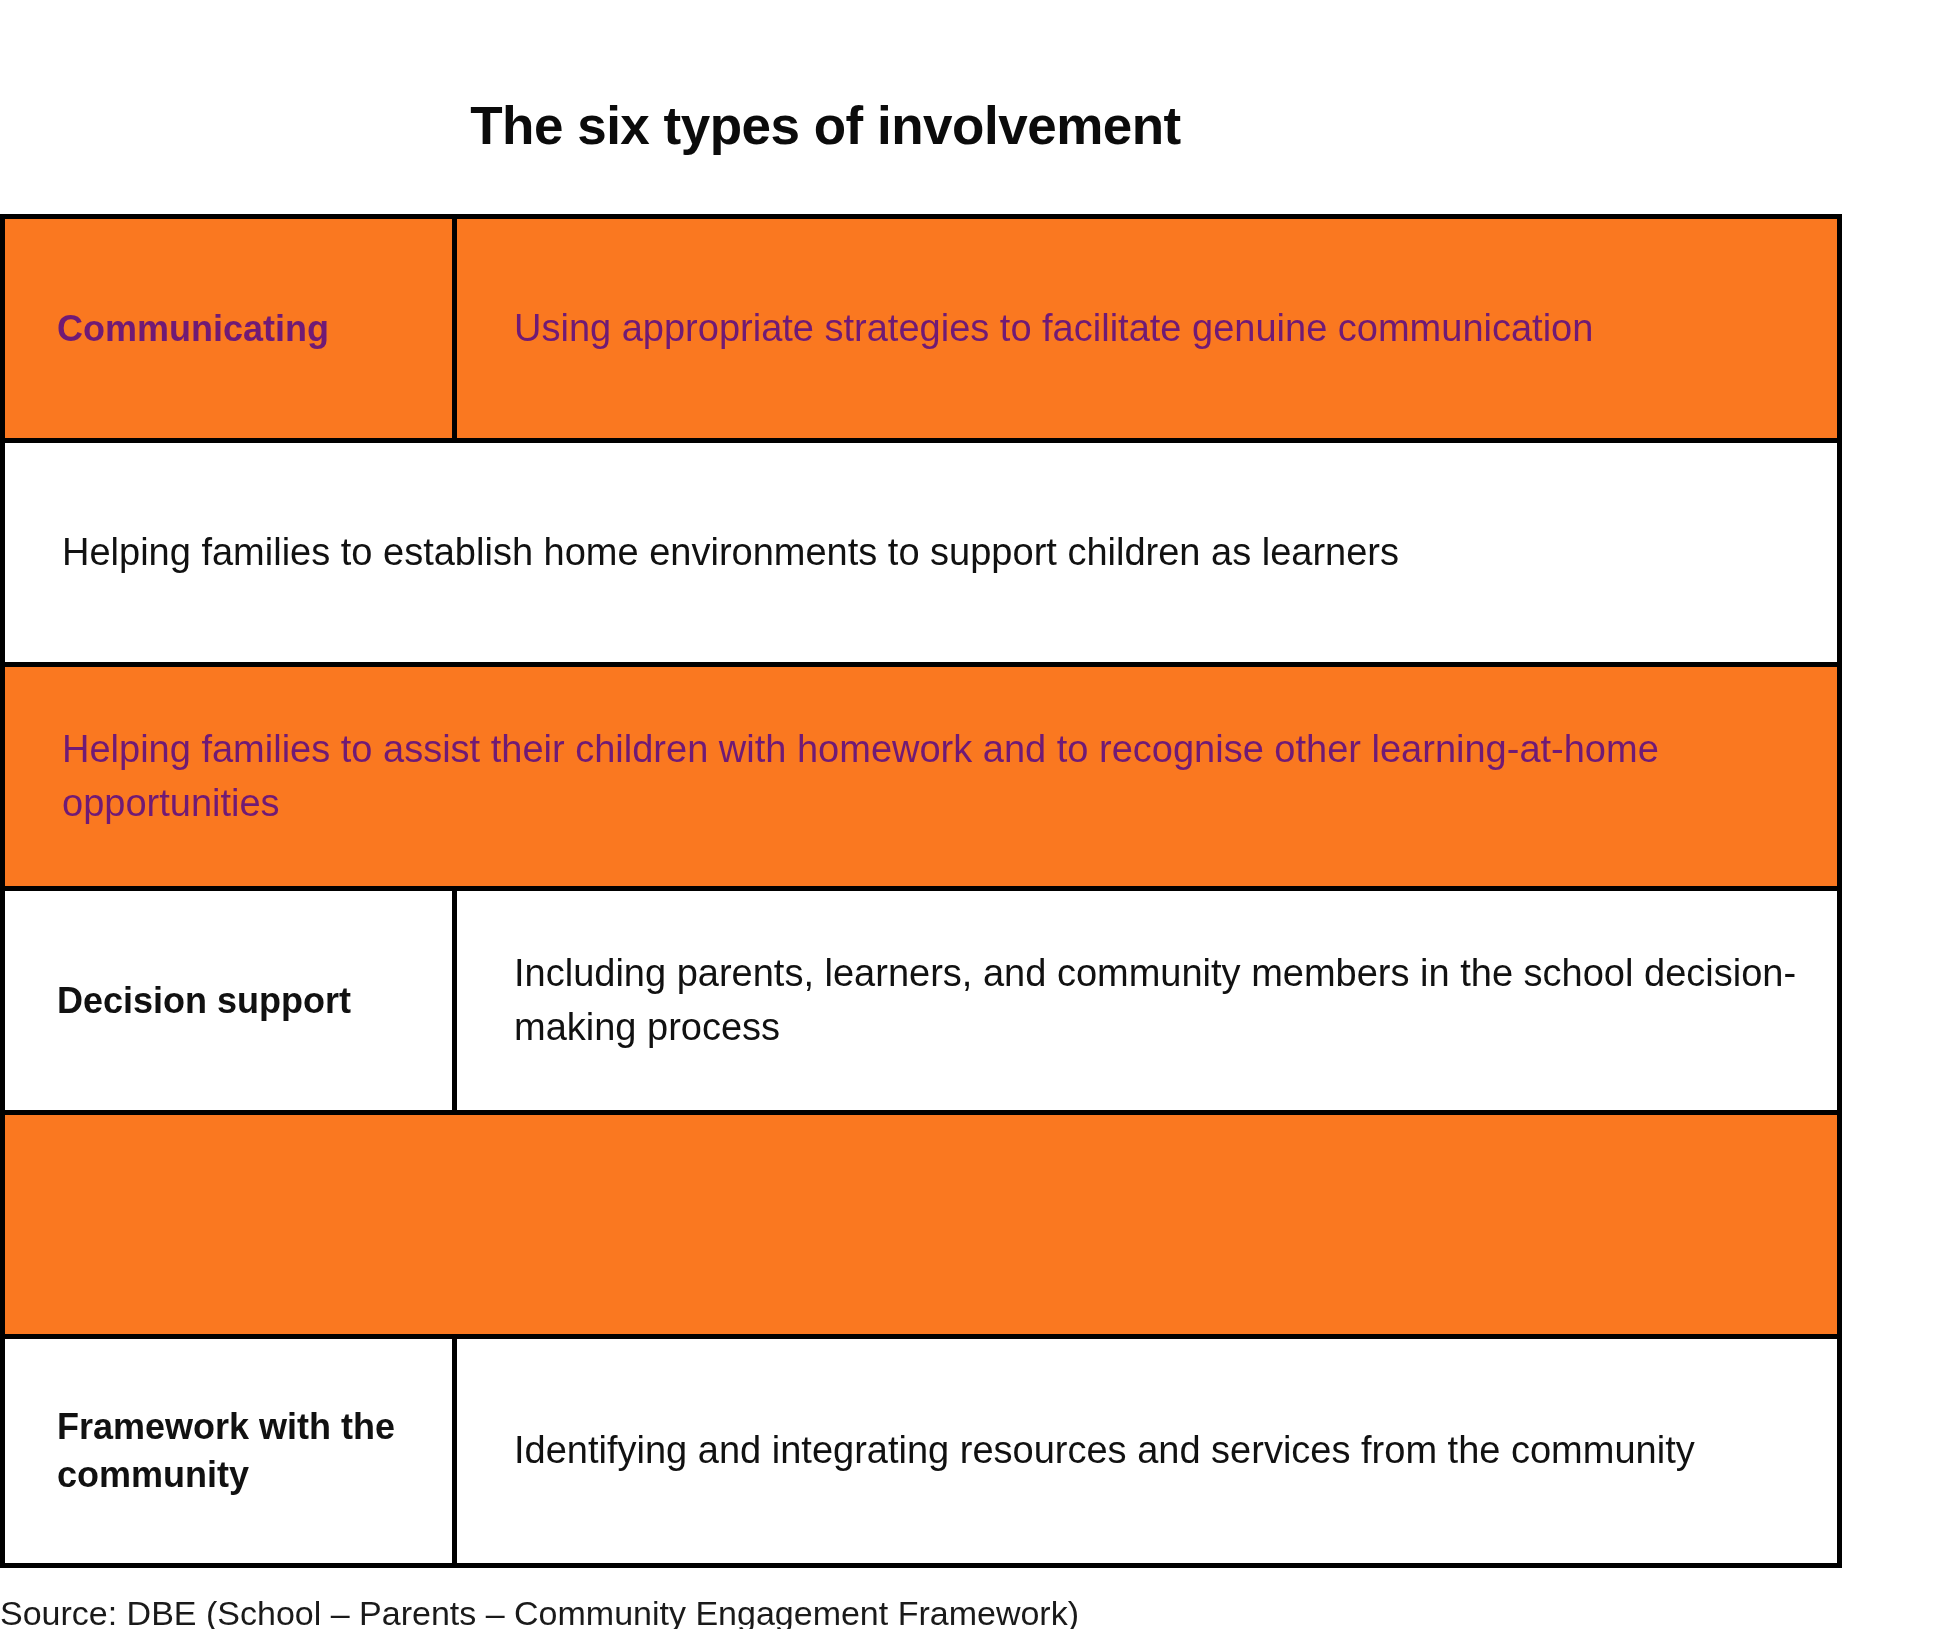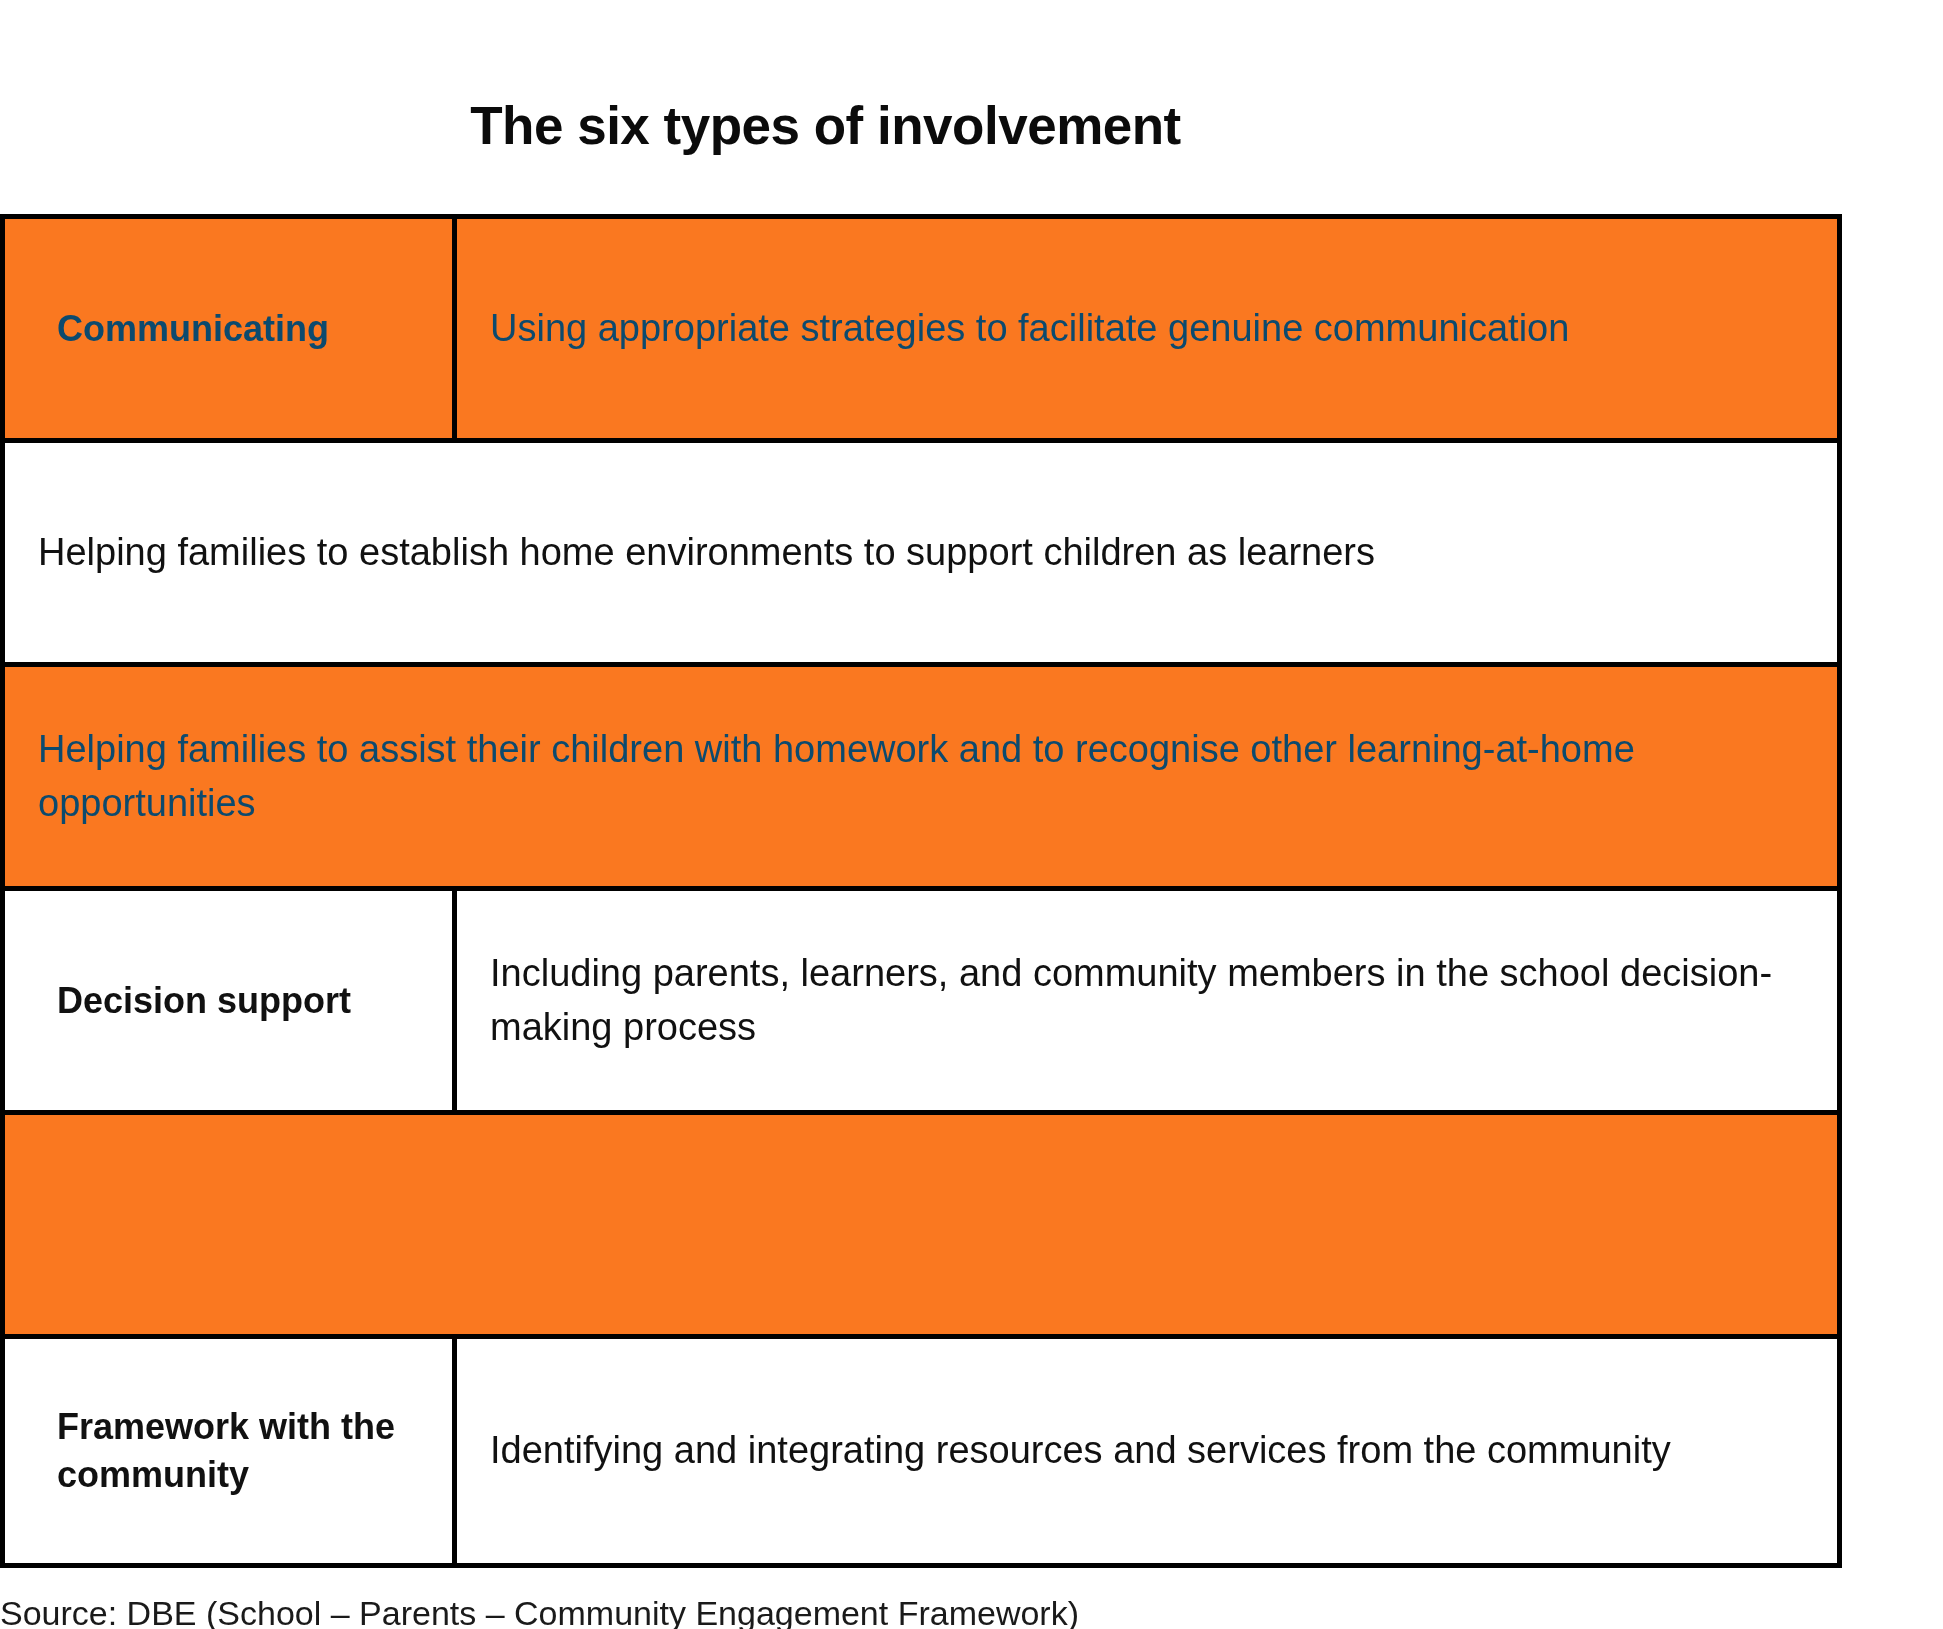--- a/index.html
+++ b/index.html
@@ -41,42 +41,42 @@
     align-items: stretch;
     border-bottom: 5px solid #000000;
     min-height: 224px;
     box-sizing: border-box;
   }
   .row:last-child {
     border-bottom: none;
   }
   .row.accent {
     background: #fa7820;
-    color: #0c4a6e;
+    color: #701a75;
   }
   .row.plain {
     background: #ffffff;
     color: #111111;
   }
   .cell-label {
     width: 452px;
     flex: 0 0 452px;
     box-sizing: border-box;
     padding: 0 0 0 52px;
     display: flex;
     align-items: center;
     font-size: 36px;
     font-weight: bold;
     line-height: 1.32;
     border-right: 5px solid #000000;
   }
   .cell-desc {
     flex: 1 1 auto;
     box-sizing: border-box;
-    padding: 0 40px 0 33px;
+    padding: 0 40px 0 57px;
     display: flex;
     align-items: center;
     font-size: 38px;
     font-weight: normal;
     line-height: 1.42;
   }
   .source {
     margin: 0 auto;
     width: 1842px;
     padding-top: 26px;

